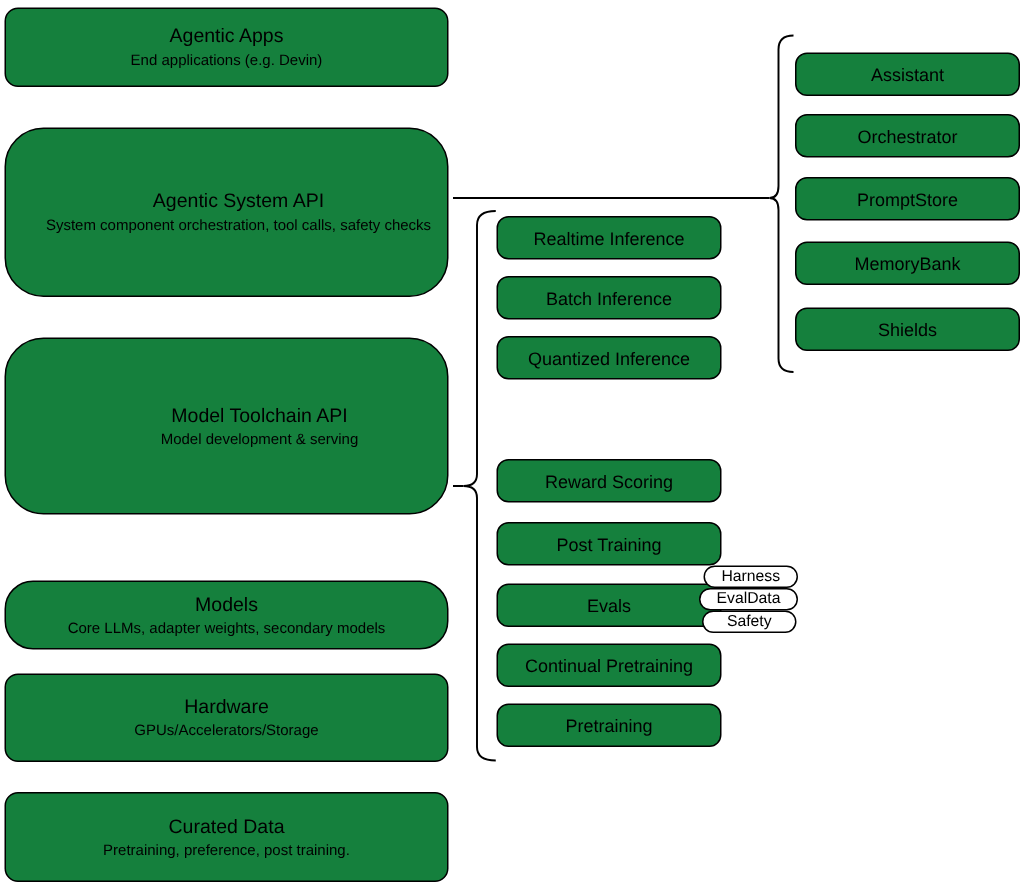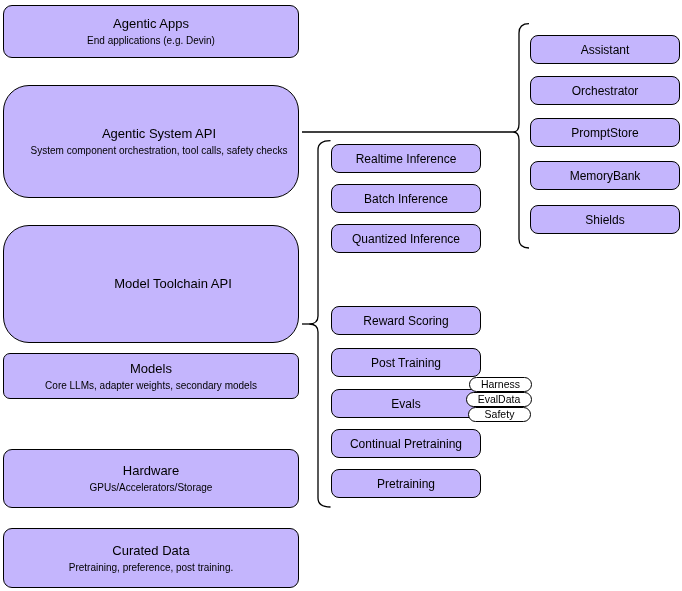--- a/index.html
+++ b/index.html
@@ -13,21 +13,21 @@
     overflow: hidden;
   }
   .connector-layer {
     position: absolute;
     left: 0; top: 0;
     width: 682px; height: 591px;
     pointer-events: none;
   }
   .node {
     position: absolute;
-    background: #c4b5fd;
+    background: #15803d;
     border: 1.4px solid #000000;
     box-sizing: border-box;
     display: flex;
     flex-direction: column;
     align-items: center;
     justify-content: center;
     text-align: center;
   }
   .leftbox { left: 3px; width: 296px; }
   .leftbox .title { font-size: 13px; line-height: 16px; }
@@ -71,23 +71,24 @@
     <div class="subtitle">End applications (e.g. Devin)</div>
   </div>
 
   <div class="node leftbox" style="top:85px;height:113px;border-radius:26px;padding-left:16px;">
     <div class="title">Agentic System API</div>
     <div class="subtitle">System component orchestration, tool calls, safety checks</div>
   </div>
 
   <div class="node leftbox" style="top:225px;height:118px;border-radius:26px;padding-left:44px;">
     <div class="title">Model Toolchain API</div>
+    <div class="subtitle">Model development &amp; serving</div>
   </div>
 
-  <div class="node leftbox" style="top:353px;height:46px;border-radius:7px;">
+  <div class="node leftbox" style="top:387px;height:46px;border-radius:19px;">
     <div class="title">Models</div>
     <div class="subtitle">Core LLMs, adapter weights, secondary models</div>
   </div>
 
   <div class="node leftbox" style="top:449px;height:59px;border-radius:9px;">
     <div class="title">Hardware</div>
     <div class="subtitle">GPUs/Accelerators/Storage</div>
   </div>
 
   <div class="node leftbox" style="top:528px;height:60px;border-radius:9px;">

